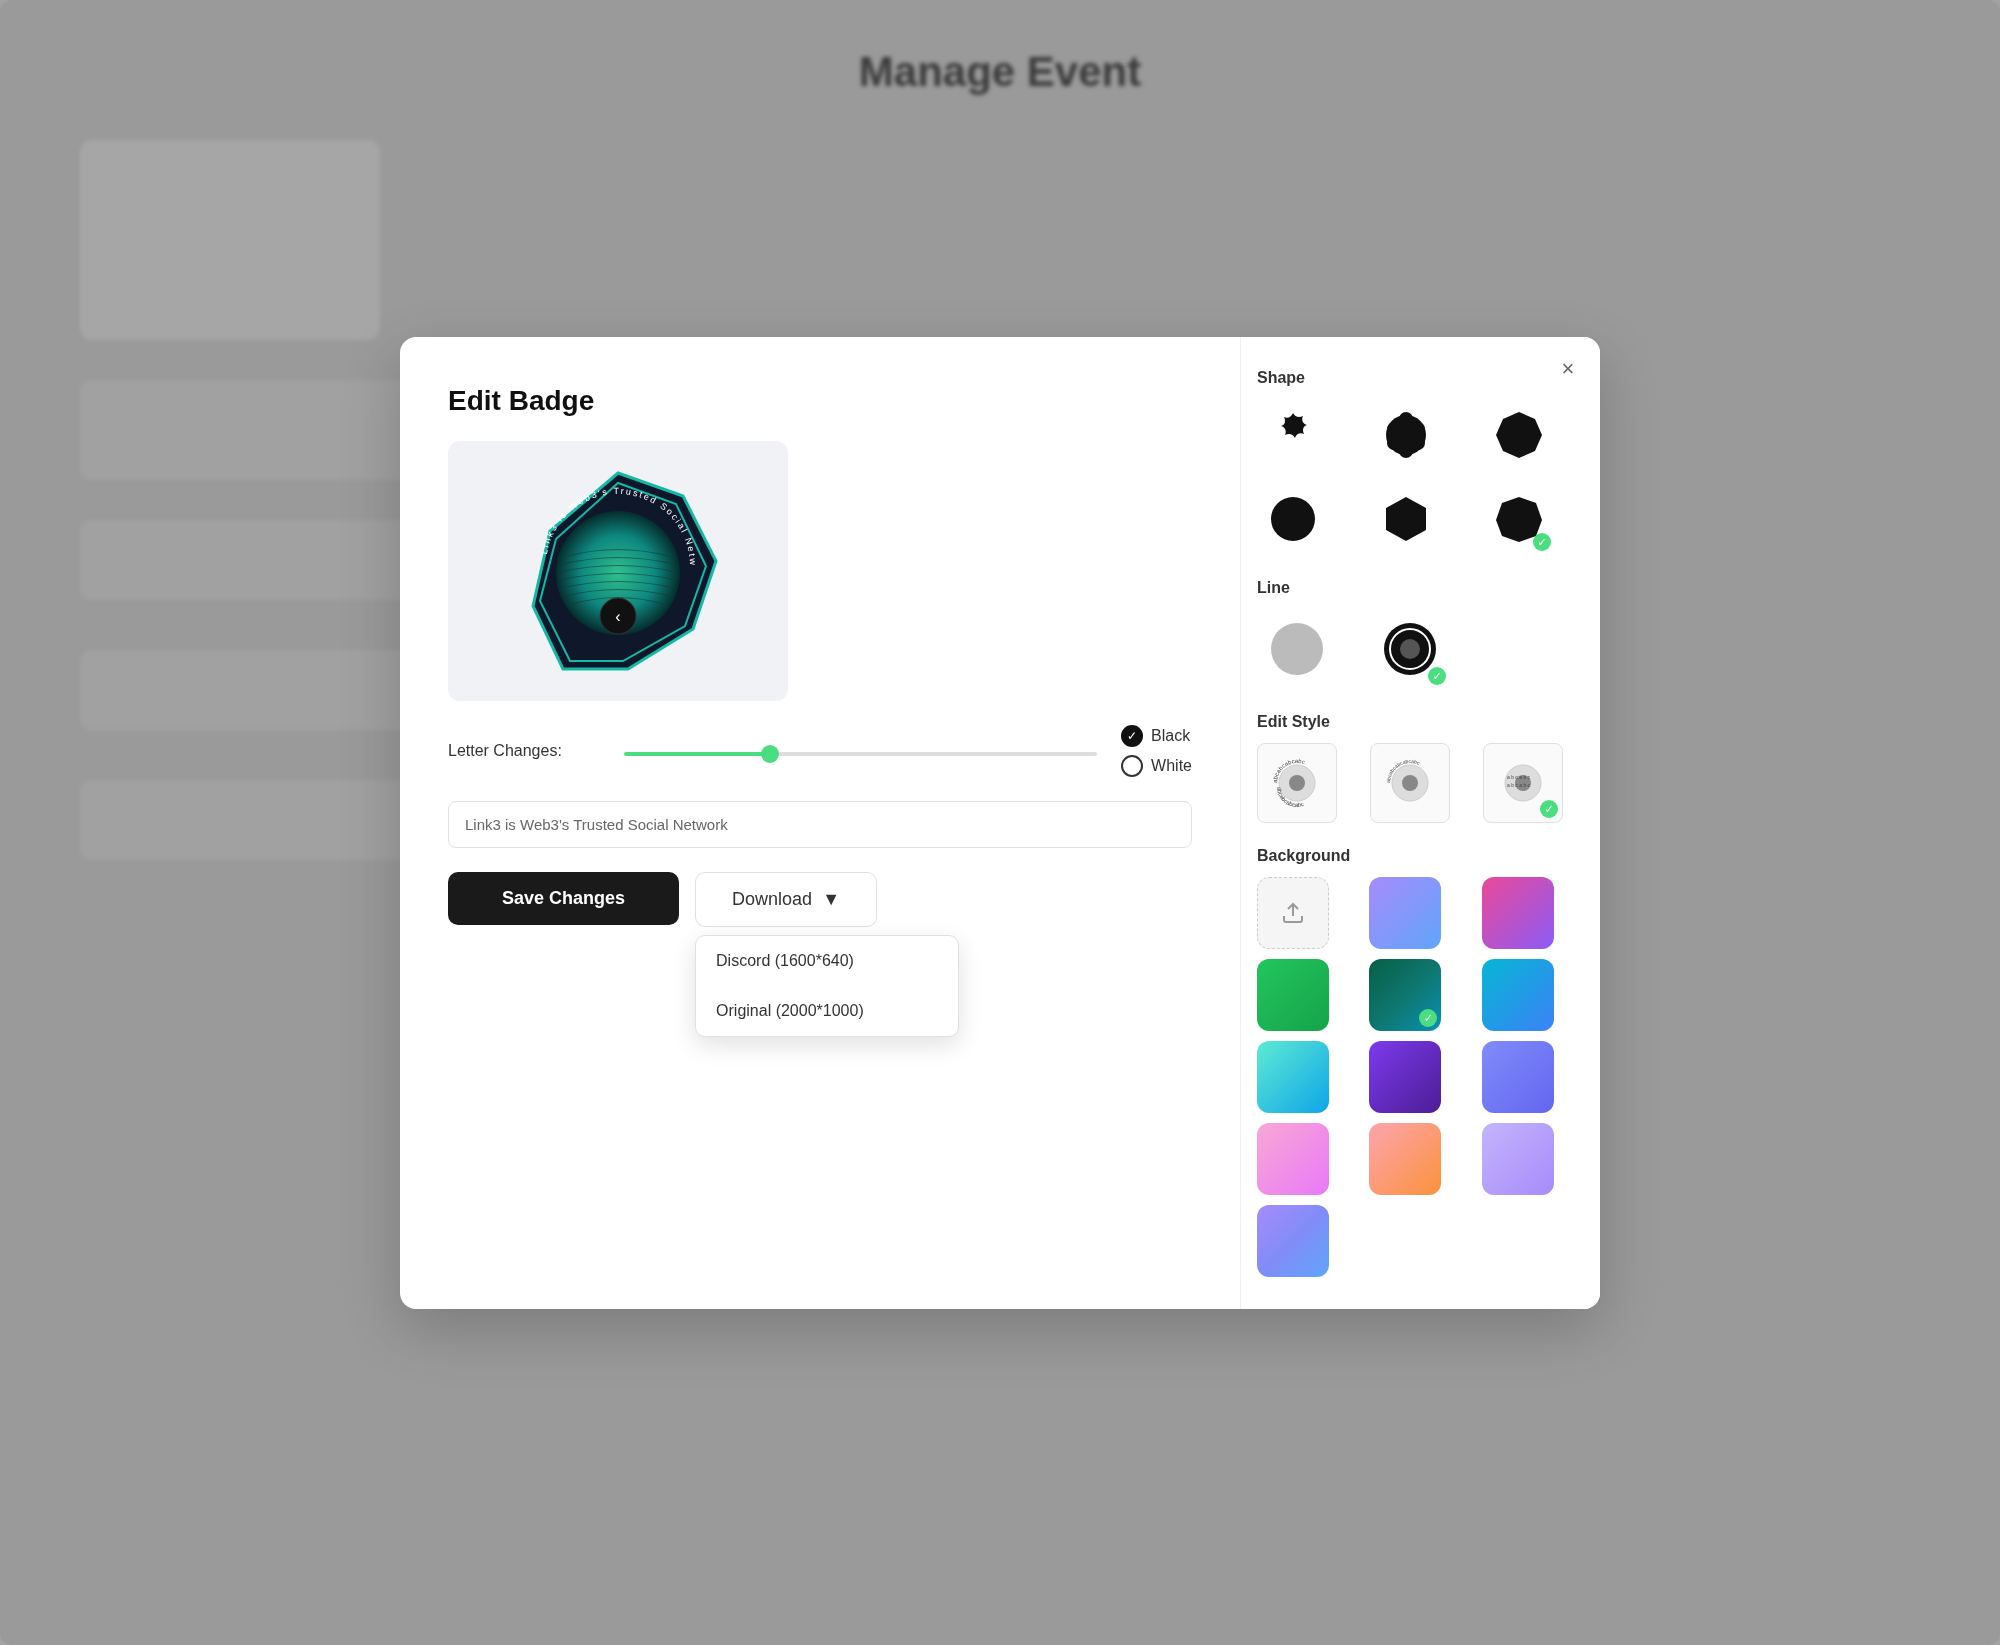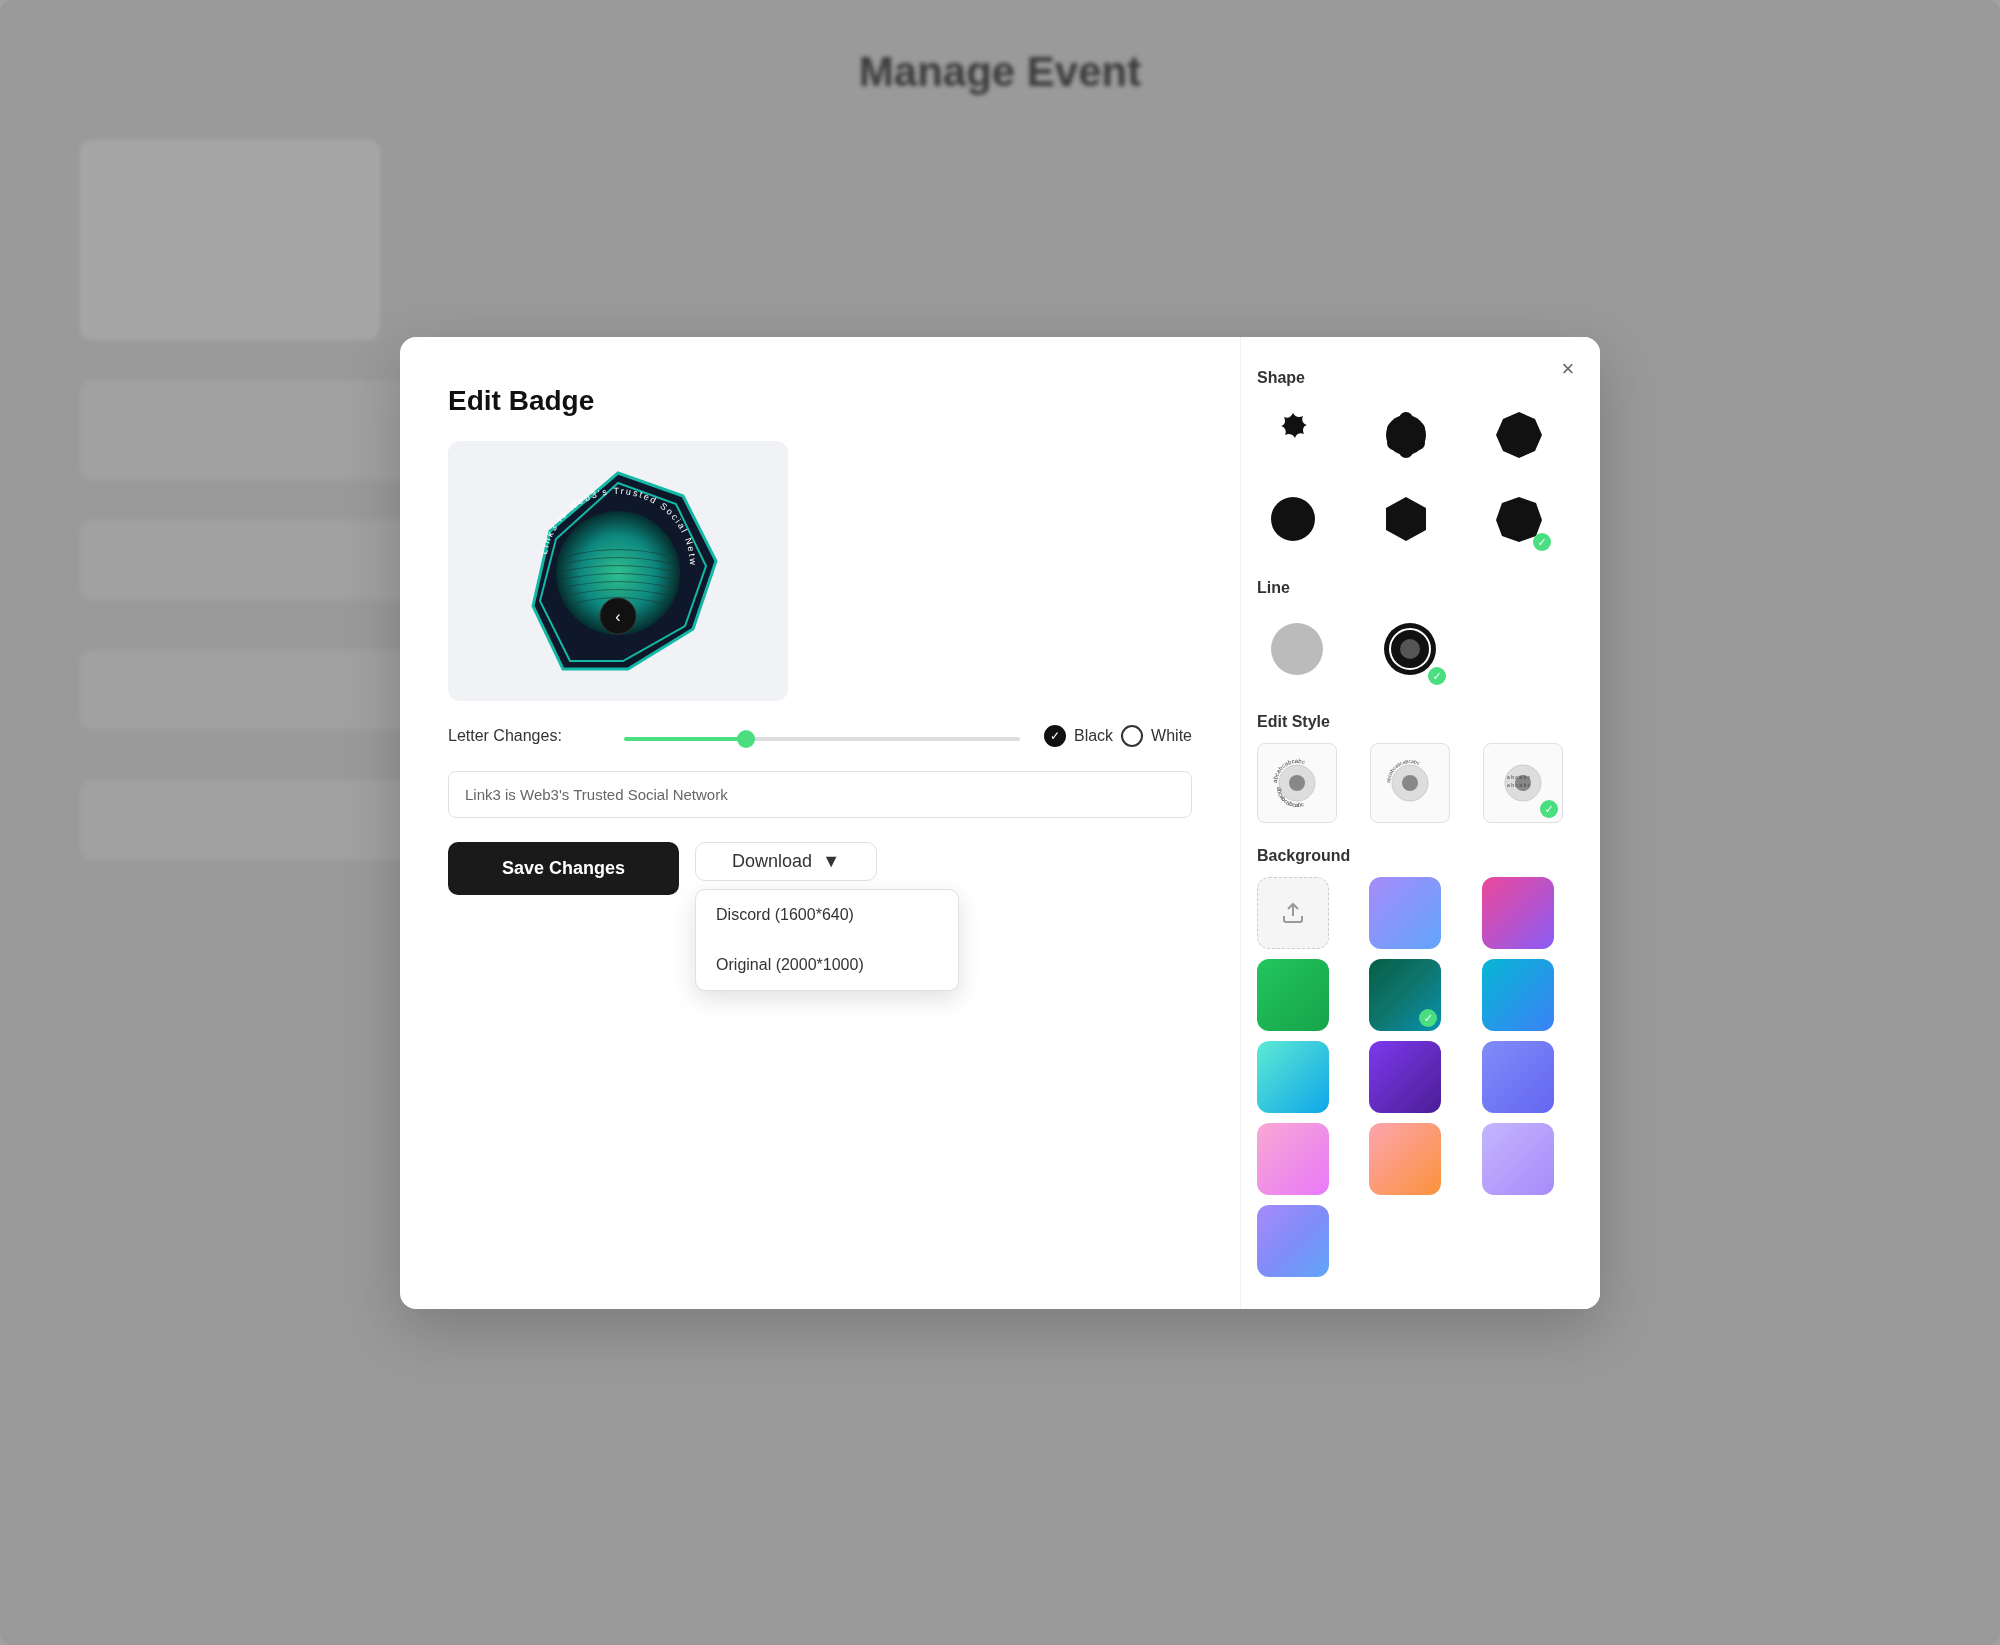--- a/index.html
+++ b/index.html
@@ -142,21 +142,21 @@
       width: 18px;
       height: 18px;
       background: #4ade80;
       border-radius: 50%;
       cursor: pointer;
     }
 
     
     .radio-group {
       display: flex;
-      flex-direction: row;
+      flex-direction: column;
       gap: 8px;
     }
 
     .radio-item {
       display: flex;
       align-items: center;
       gap: 8px;
       cursor: pointer;
     }
 
@@ -222,21 +222,21 @@
     
     .download-dropdown {
       position: relative;
     }
 
     .download-btn {
       background: white;
       color: #333;
       border: 1.5px solid #e0e0e0;
       border-radius: 10px;
-      padding: 8px 36px;
+      padding: 16px 36px;
       font-size: 18px;
       font-weight: 500;
       cursor: pointer;
       display: flex;
       align-items: center;
       gap: 10px;
     }
 
     .dropdown-menu {
       position: absolute;

